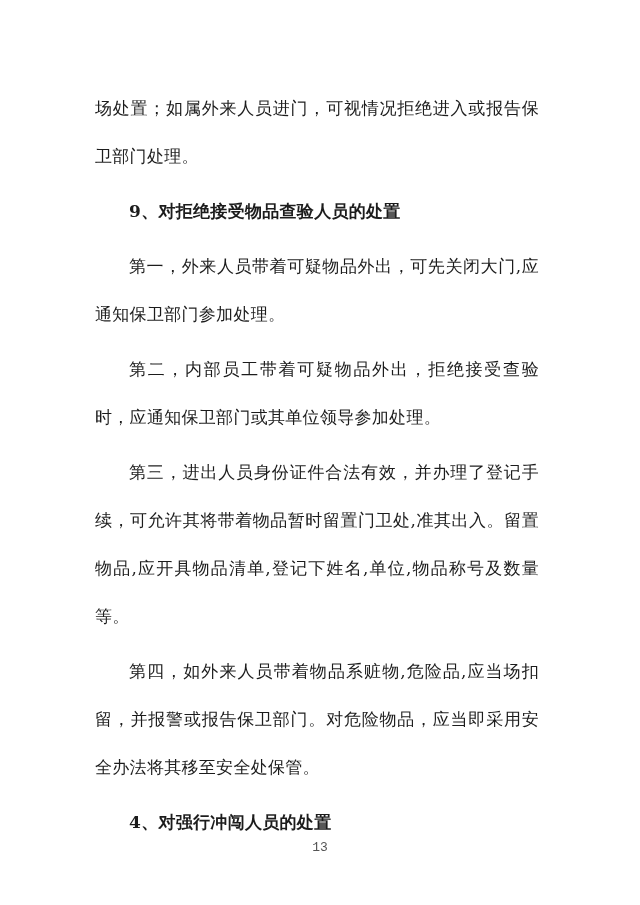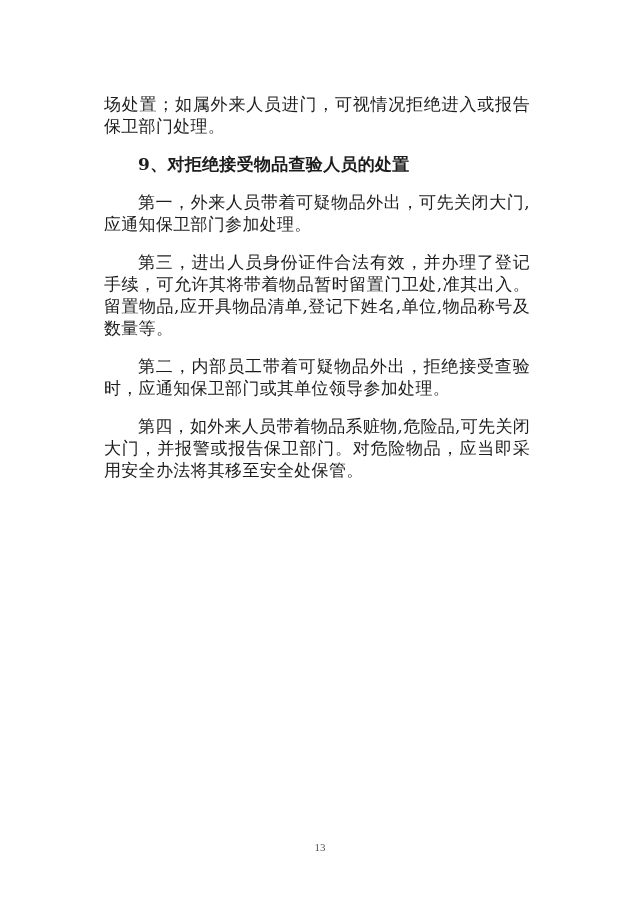--- a/index.html
+++ b/index.html
@@ -16,24 +16,24 @@
     font-family: "DejaVu Serif", "Liberation Serif", serif;
     color: #1c1c1c;
   }
   .doc-body {
     position: absolute;
     left: 88px;
     top: 77px;
     width: 458px;
   }
   .doc-body p {
-    margin: 16px;
+    margin: 7px;
     padding: 0;
     font-size: 17px;
-    line-height: 22px;
+    line-height: 48px;
     text-align: justify;
     text-justify: inter-character;
     letter-spacing: 0.3px;
   }
   .doc-body p.body,
   .doc-body p.heading {
     text-indent: 2em;
   }
   .doc-body p.body-noindent {
     text-indent: 0;
@@ -42,33 +42,34 @@
     font-weight: bold;
   }
   .footer {
     position: absolute;
     left: 0;
     top: 836px;
     width: 100%;
     text-align: center;
   }
   .page-number {
-    font-size: 11px;
+    font-size: 13px;
     color: #555555;
-    font-family: Liberation Serif, serif;
+    font-family: Liberation Mono, monospace;
   }
 </style>
 </head>
 <body>
 
 <div class="page">
   <div class="doc-body">
       <p class="body-noindent">场处置；如属外来人员进门，可视情况拒绝进入或报告保卫部门处理。</p>
       <p class="heading">9、对拒绝接受物品查验人员的处置</p>
       <p class="body">第一，外来人员带着可疑物品外出，可先关闭大门,应通知保卫部门参加处理。</p>
+      <p class="body">第二，内部员工带着可疑物品外出，拒绝接受查验时，应通知保卫部门或其单位领导参加处理。</p>
       <p class="body">第三，进出人员身份证件合法有效，并办理了登记手续，可允许其将带着物品暂时留置门卫处,准其出入。留置物品,应开具物品清单,登记下姓名,单位,物品称号及数量等。</p>
-      <p class="body">第二，内部员工带着可疑物品外出，拒绝接受查验时，应通知保卫部门或其单位领导参加处理。</p>
-      <p class="body">第四，如外来人员带着物品系赃物,危险品,可先关闭大门，并报警或报告保卫部门。对危险物品，应当即采用安全办法将其移至安全处保管。</p>
+      <p class="body">第四，如外来人员带着物品系赃物,危险品,应当场扣留，并报警或报告保卫部门。对危险物品，应当即采用安全办法将其移至安全处保管。</p>
+      <p class="heading">4、对强行冲闯人员的处置</p>
     </div>
   <div class="footer">
     <span class="page-number">13</span>
   </div>
 </div>
 
 </body></html>

